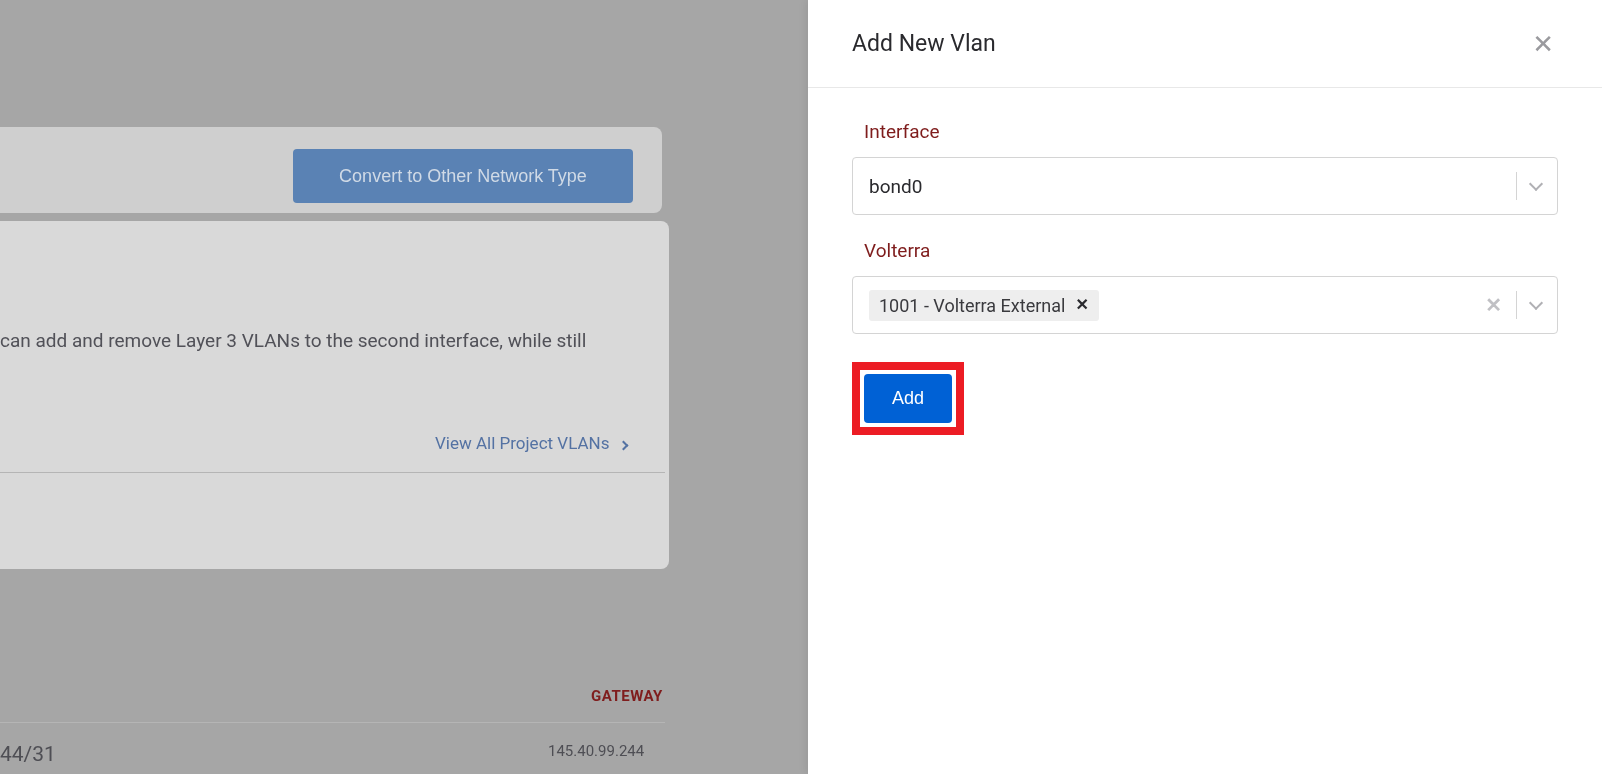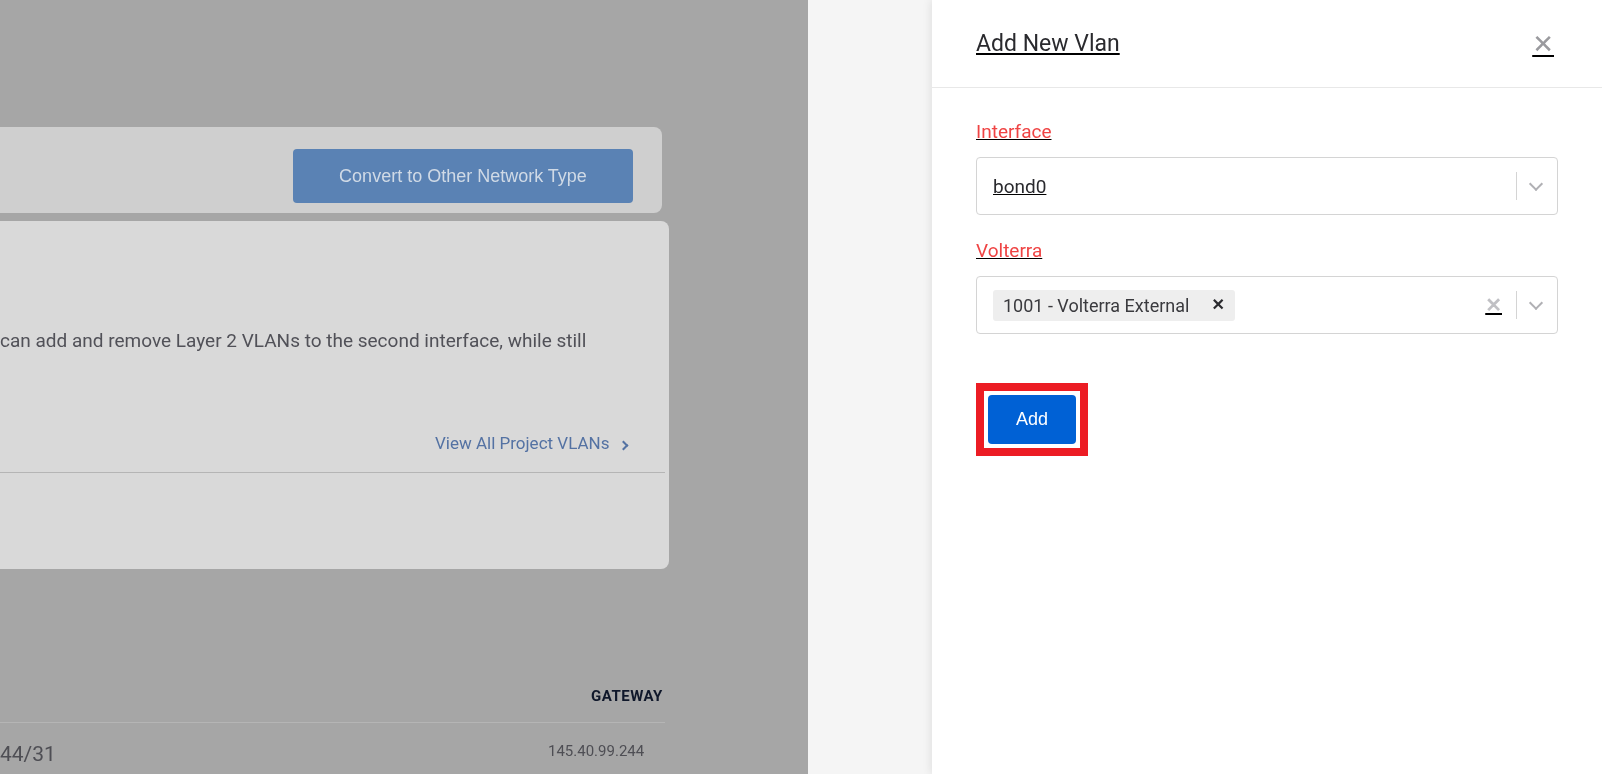--- a/index.html
+++ b/index.html
@@ -108,21 +108,21 @@
     }
     
     .divider-2 {
       top: 722px;
     }
     
     .gateway-label {
       position: absolute;
       top: 687px;
       left: 591px;
-      color: #0f172a;
+      color: #7f1d1d;
       font-size: 15px;
       font-weight: 700;
       letter-spacing: 0.5px;
     }
     
     .ip-value-1 {
       position: absolute;
       top: 742px;
       left: 0;
       color: #4e4e54;
@@ -134,26 +134,25 @@
       top: 742px;
       left: 548px;
       color: #4e4e54;
       font-size: 15px;
     }
     
     .side-panel {
       position: absolute;
       top: 0;
       right: 0;
-      width: 670px;
+      width: 794px;
       height: 774px;
       background: #ffffff;
       z-index: 10;
       box-shadow: -2px 0 8px rgba(0,0,0,0.08);
-      text-decoration: underline;
     }
     
     .panel-header {
       height: 88px;
       padding: 0 44px;
       display: flex;
       align-items: center;
       justify-content: space-between;
       border-bottom: 1px solid #e8e8e8;
     }
@@ -179,23 +178,24 @@
       padding: 32px 44px;
     }
     
     .form-group {
       margin-bottom: 24px;
     }
     
     .form-label {
       display: block;
       font-size: 19px;
-      color: #ef4444;
+      color: #7f1d1d;
       margin-bottom: 14px;
       font-weight: 400;
+      margin-left: 12px;
     }
     
     .select-wrapper {
       position: relative;
       border: 1px solid #d4d4d4;
       border-radius: 4px;
       height: 58px;
       display: flex;
       align-items: center;
       padding: 17px 16px;
@@ -236,38 +236,38 @@
       line-height: 1;
       font-weight: bold;
     }
     
     .tag-chip {
       display: inline-flex;
       align-items: center;
       background: #eeeeee;
       border-radius: 3px;
       padding: 5px 10px;
-      gap: 22px;
+      gap: 10px;
       font-size: 18px;
       color: #3a3a3e;
     }
     
     .tag-remove {
       font-size: 16px;
       cursor: pointer;
       color: #2a2a2e;
       font-weight: bold;
       line-height: 1;
     }
     
     .add-button-highlight {
       display: inline-block;
       border: 8px solid #ec1c24;
       padding: 4px;
-      margin-top: 25px;
+      margin-top: 4px;
     }
     
     .add-button {
       background: #0061d5;
       color: #ffffff;
       border: none;
       border-radius: 4px;
       padding: 14px 28px;
       font-size: 18px;
       cursor: pointer;
@@ -275,21 +275,21 @@
   </style>
 </head>
 <body>
 
 <div class="background-layer">
   <div class="bg-card bg-header-card"></div>
   <div class="bg-card bg-main-card"></div>
 
   <button class="convert-button">Convert to Other Network Type</button>
 
-  <div class="description-text">can add and remove Layer 2 VLANs to the second interface, while still</div>
+  <div class="description-text">can add and remove Layer 3 VLANs to the second interface, while still</div>
 
   <a class="view-all-link">
     <span>View All Project VLANs</span>
     <span class="chevron-right"></span>
   </a>
 
   <div class="divider-line divider-1"></div>
 
   <div class="gateway-label">GATEWAY</div>
 

